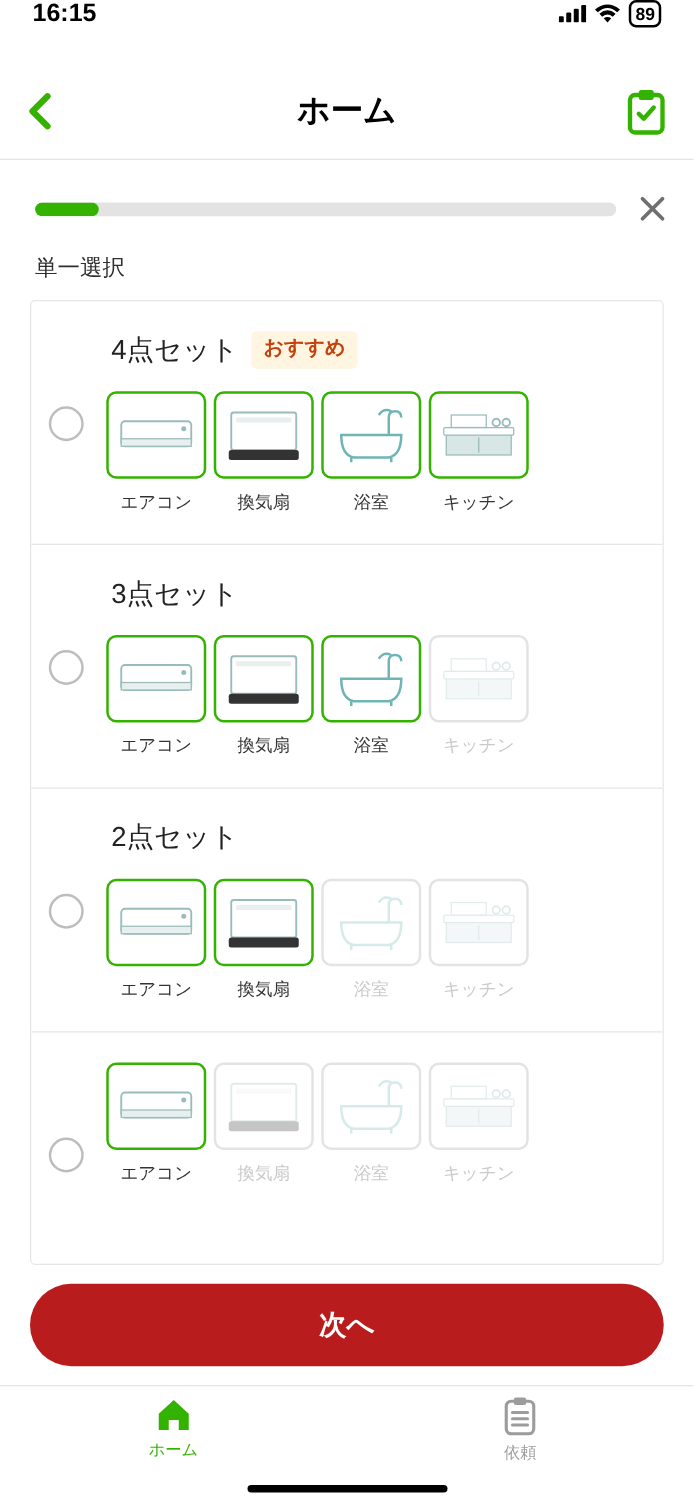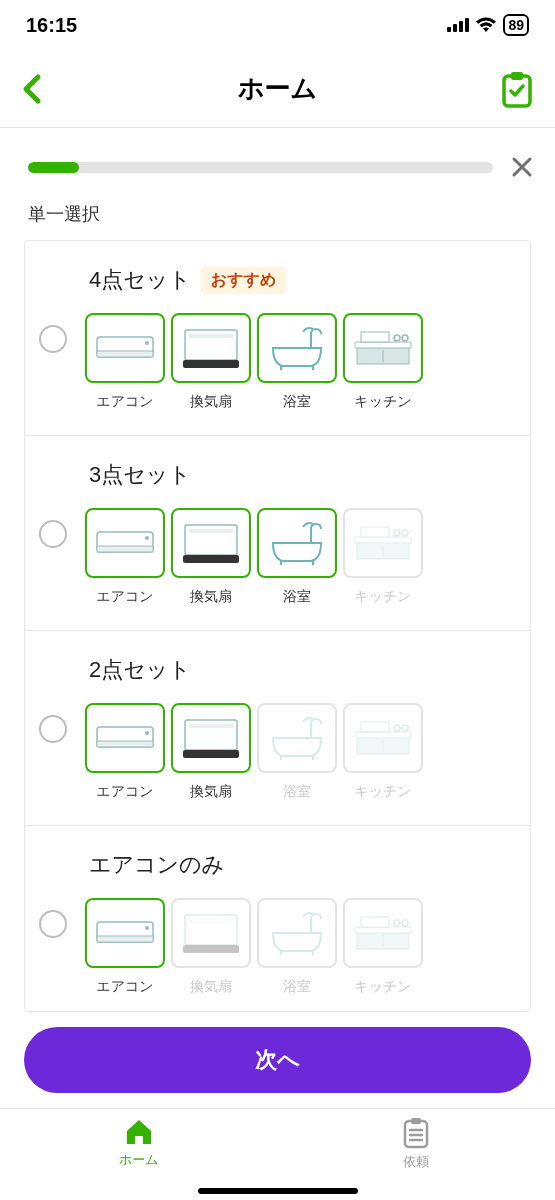--- a/index.html
+++ b/index.html
@@ -9,21 +9,21 @@
     height: 1200px;
     background: #fff;
     display: flex;
     flex-direction: column;
     overflow: hidden;
   }
   
   .status-bar {
     height: 50px;
     display: flex;
-    align-items: center;
+    align-items: flex-start;
     justify-content: space-between;
     padding: 0 26px;
     font-weight: 600;
     font-size: 20px;
   }
   .status-right { display:flex; align-items:center; gap:6px; }
   .battery {
     display:inline-flex; align-items:center; gap:2px;
     border:2px solid #000; border-radius:6px; padding:1px 3px; font-size:14px; font-weight:700;
   }
@@ -74,21 +74,21 @@
     border-bottom:1px solid #e6e6e6;
     padding:24px 18px 24px 14px;
     display:flex; align-items:flex-start;
   }
   .option:last-child { border-bottom:none; }
   .radio {
     width:28px; height:28px; border:2px solid #bdbdbd; border-radius:50%;
     margin-top:60px; margin-right:18px; flex-shrink:0; background:#fff;
   }
   .opt-body { flex:1; }
-  .opt-title-row { display:flex; align-items:center; gap:10px; margin-bottom:18px; padding-left:4px;}
+  .opt-title-row { display:flex; gap:10px; margin-bottom:18px; padding-left:4px;}
   .opt-title { font-size:22px; color:#222; font-weight:500;}
   .badge {
     background:#fff5e0; color:#c2410c; font-size:16px; font-weight:700;
     padding:3px 10px; border-radius:4px;
   }
   .items-row { display:flex; gap:6px; }
   .item {
     width:80px; display:flex; flex-direction:column; align-items:center;
   }
   .item-img {
@@ -103,21 +103,21 @@
   
   .footer-btns {
     height:96px; display:flex; align-items:center; gap:18px; padding:0 24px;
     border-top:0;
   }
   .btn {
     flex:1; height:66px; border-radius:36px; font-size:22px;
     display:flex; align-items:center; justify-content:center;
   }
   .btn-back { background:transparent; color:#222; }
-  .btn-next { background:#6d28d9; color:#fff; font-weight:600;}
+  .btn-next { background:#b91c1c; color:#fff; font-weight:600;}
   
   .tabbar {
     height:92px; border-top:1px solid #e3e3e3;
     display:flex;
   }
   .tab { flex:1; display:flex; flex-direction:column; align-items:center; justify-content:flex-start; gap:4px; padding-top:8px;}
   .tab-label { font-size:13px; color:#9c9c9c; }
   .tab.active .tab-label { color:#33b300; }
   .tab svg { color:#9c9c9c; }
   .tab.active svg { color:#33b300; }
@@ -339,23 +339,20 @@
               </svg>
             </div>
             <div class="item-label">キッチン</div>
           </div>
         </div>
       </div>
     </div>
     <div class="option">
       <div class="radio"></div>
       <div class="opt-body">
-        <div class="opt-title-row">
-          <span class="opt-title">エアコンのみ</span>
-        </div>
         <div class="items-row">
           <div class="item">
             <div class="item-img">
               <svg width="60" height="34" viewBox="0 0 60 34">
                 <rect x="2" y="6" width="56" height="20" rx="3" fill="#fff" stroke="#9bb" stroke-width="1.5"></rect>
                 <rect x="2" y="20" width="56" height="6" fill="#e8efef" stroke="#9bb" stroke-width="1"></rect>
                 <circle cx="52" cy="12" r="2" fill="#9bb"></circle>
               </svg>
             </div>
             <div class="item-label">エアコン</div>

